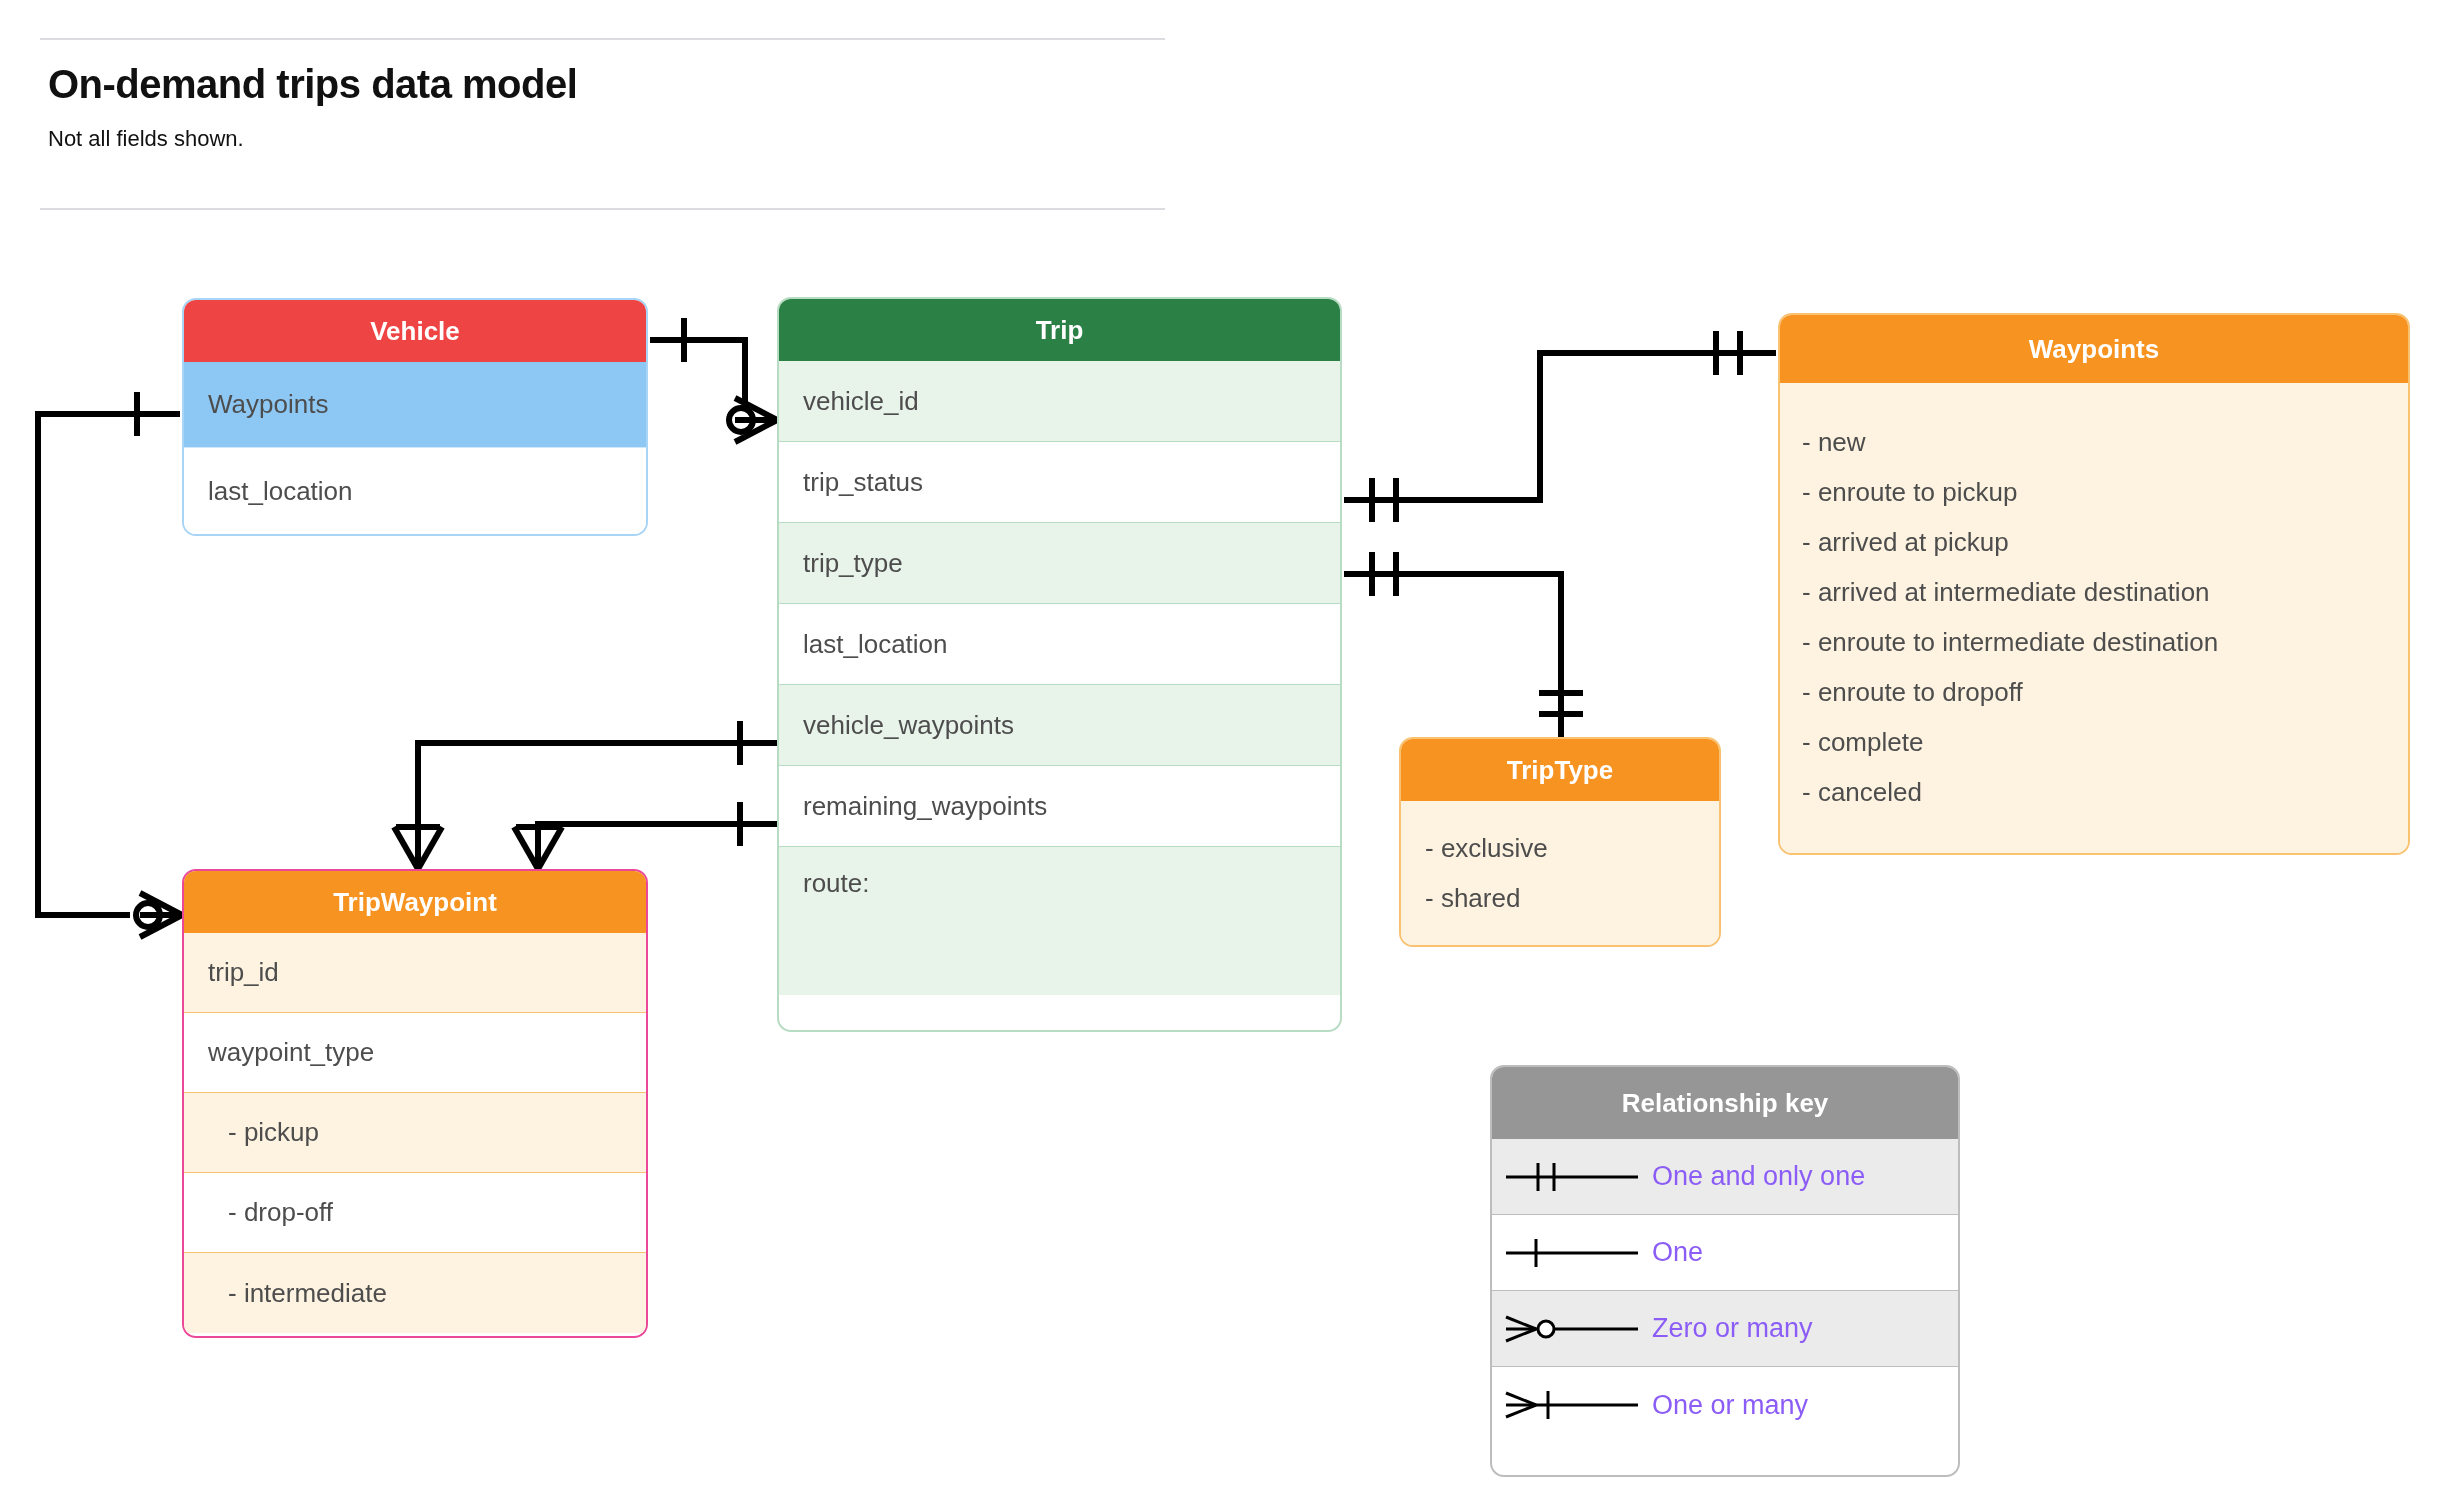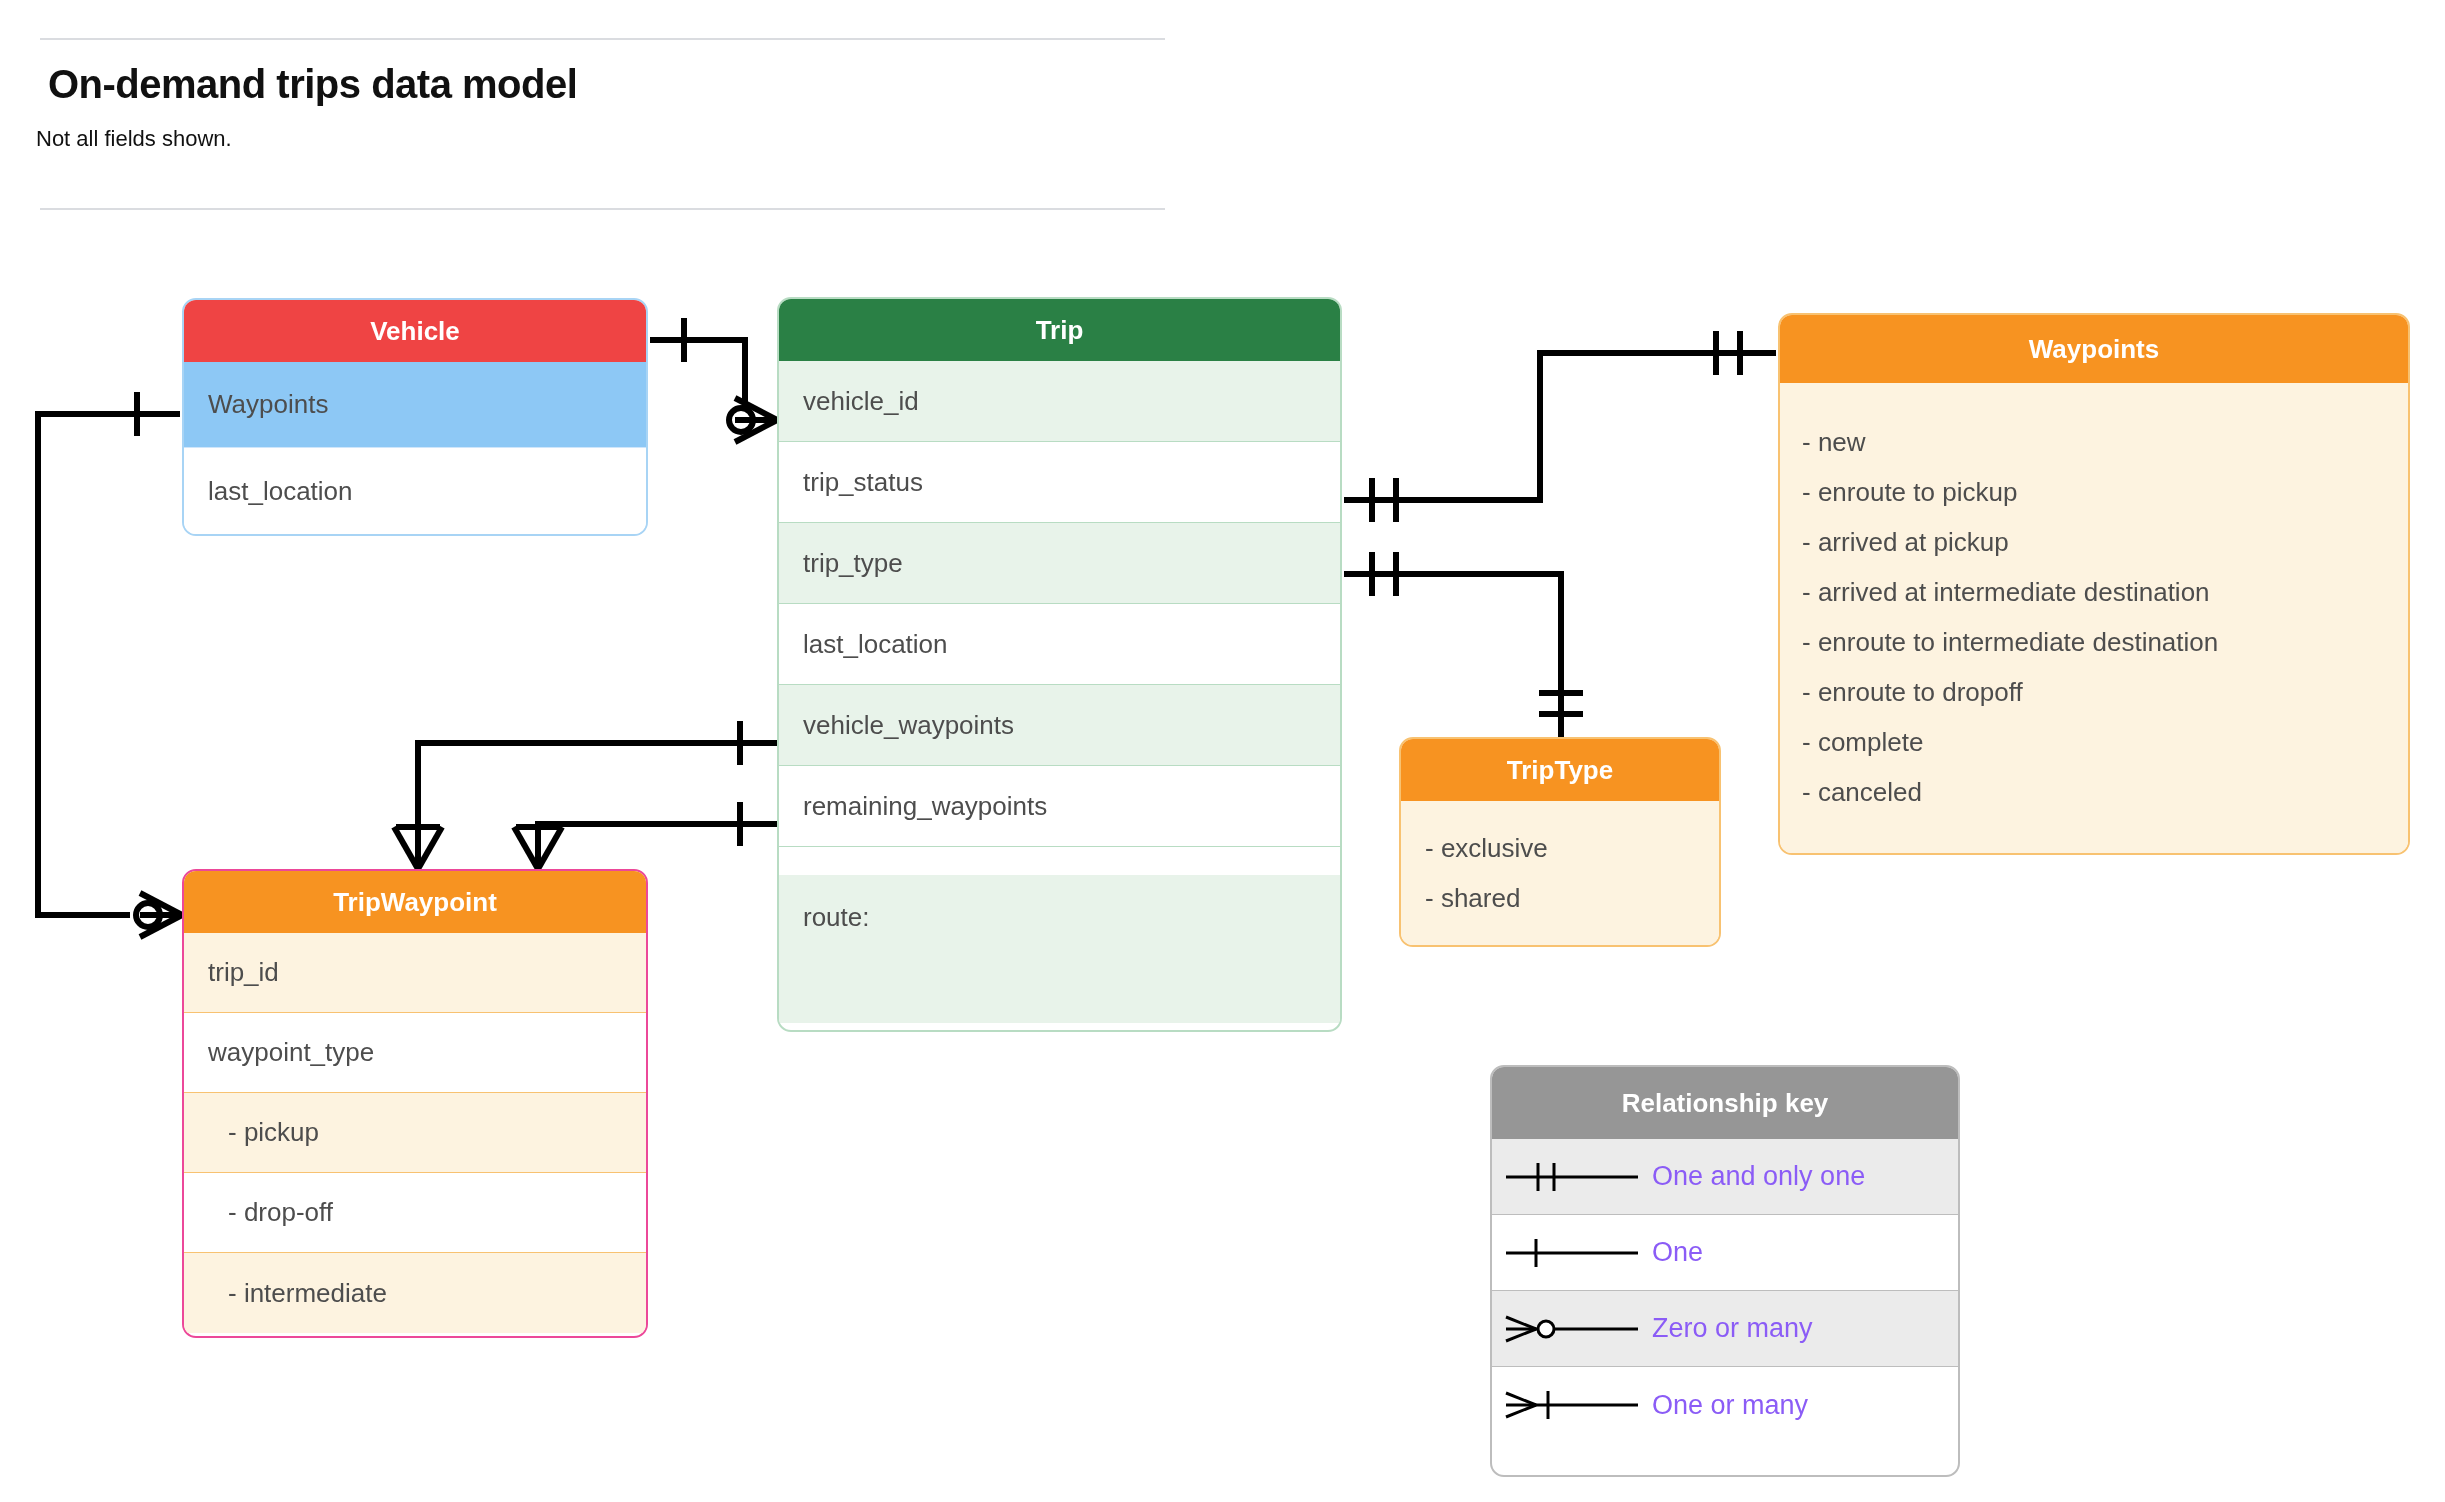--- a/index.html
+++ b/index.html
@@ -33,21 +33,21 @@
     position: absolute;
     left: 48px; top: 62px;
     font-size: 40px;
     font-weight: bold;
     color: #111111;
     letter-spacing: -0.5px;
     white-space: nowrap;
   }
   #page-subtitle {
     position: absolute;
-    left: 36px; top: 126px;
+    left: 48px; top: 126px;
     font-size: 22px;
     font-weight: normal;
     color: #111111;
     white-space: nowrap;
   }
 
   
   #connectors {
     position: absolute;
     left: 0; top: 0;
@@ -90,23 +90,22 @@
   .row {
     font-size: 26px;
     color: #4d4d4d;
     padding-left: 24px;
     display: flex;
     align-items: center;
     box-sizing: border-box;
   }
   .row.multiline {
     display: block;
-    padding-top: 24px;
+    padding-top: 18px;
     line-height: 1.45;
-    margin-top: 28px;
   }
 
   
   #entity-vehicle {
     left: 182px; top: 298px;
     width: 466px; height: 238px;
     border: 2px solid #a8d4f5;
   }
   #entity-vehicle .entity-header {
     height: 62px;

